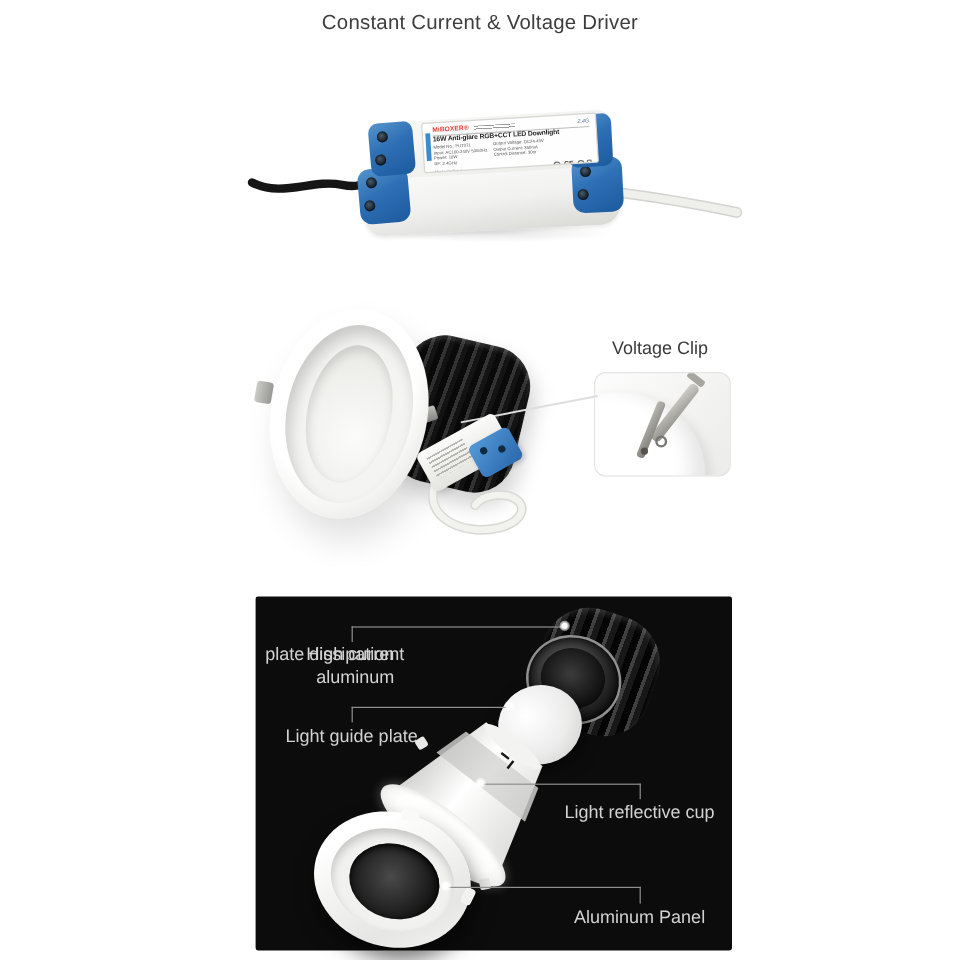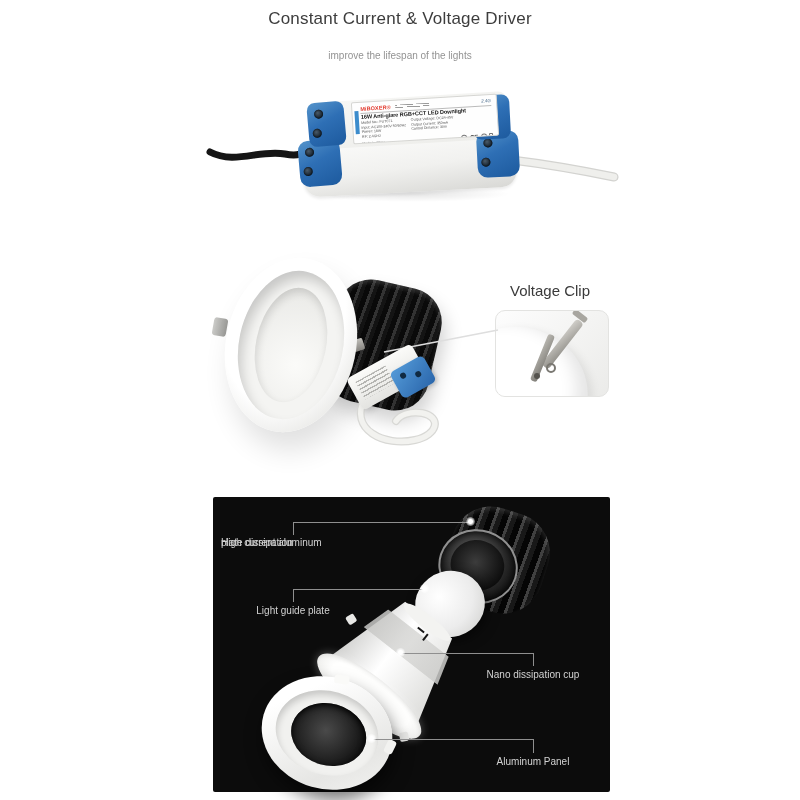--- a/index.html
+++ b/index.html
@@ -87,21 +87,21 @@
      background:linear-gradient(100deg,#bbb9b3,#7d7b75);}
   .clip-tip{position:absolute;left:76px;top:2px;width:16px;height:6px;border-radius:2px;transform:rotate(38deg);
      background:#a8a6a0;}
   .clip-coil{position:absolute;left:50px;top:52px;width:10px;height:10px;border-radius:50%;border:2.5px solid #7a7872;box-sizing:border-box;}
   .clip-screw{position:absolute;left:38px;top:62px;width:6px;height:6px;border-radius:50%;background:#55534e;}
 
   
   .panel{left:213px;top:497px;width:397px;height:295px;background:#0c0c0c;border-radius:2px;}
   .panel *{position:absolute;}
   .leader{background:#8f8f8f;}
-  .callout{color:#d2d2d2;font-size:10px;line-height:1.25;text-align:center;}
+  .callout{color:#d2d2d2;font-size:15px;line-height:1.25;text-align:center;}
   .spark{width:9px;height:9px;border-radius:50%;
      background:radial-gradient(circle,#ffffff 0 2px,rgba(255,255,255,.3) 4.5px,transparent 6.5px);}
 
   .pt-heatsink{left:234px;top:12px;width:100px;height:102px;border-radius:40px;transform:rotate(18deg);
      background:repeating-linear-gradient(92deg,#050505 0 6px,#404040 6px 9px,#181818 9px 14px);
      box-shadow:inset 0 3px 5px rgba(255,255,255,.13);}
   .hs-face{left:-6px;top:26px;width:80px;height:74px;border-radius:50%;border:2px solid #909090;box-sizing:border-box;
      background:radial-gradient(circle at 42% 42%,#6e6e6e,#2a2a2a 52%,#101010 78%);
      box-shadow:inset 0 0 8px #000;}
   .hs-mouth{left:10px;top:9px;width:54px;height:50px;border-radius:50%;
@@ -137,21 +137,20 @@
   .pan-tab2{right:-3px;top:40%;width:9px;height:14px;border-radius:3px;background:#f2f2f0;transform:rotate(10deg);}
 
   svg.abs{pointer-events:none;}
 </style>
 </head>
 <body>
 
 <div class="page">
 
   <div class="abs title">Constant Current &amp; Voltage Driver</div>
-  <div class="abs sub sub2">improve the lifespan of the lights</div>
 
   <div>
     <svg class="abs" style="left:190px;top:118px;z-index:1" width="430" height="90" viewBox="0 0 430 90">
       <path d="M20,34 C45,47 70,31 95,36 S112,25 122,30" fill="none" stroke="#151515" stroke-width="7" stroke-linecap="round"></path>
       <path d="M322,42 C355,46 385,51 424,59" fill="none" stroke="#d3d3d0" stroke-width="9" stroke-linecap="round"></path>
       <path d="M322,42 C355,46 385,51 424,59" fill="none" stroke="#efefec" stroke-width="6.5" stroke-linecap="round"></path>
     </svg>
     <div class="abs drv-shadow"></div>
     <div class="abs drv-front"></div>
     <div class="abs drv-top"></div>
@@ -276,21 +275,21 @@
     </div>
 
     <div class="leader" style="left:80px;top:92px;width:132px;height:1px;"></div>
     <div class="leader" style="left:80px;top:92px;width:1px;height:13px;"></div>
     <div class="spark" style="left:207px;top:87px;"></div>
     <div class="callout" style="left:20px;top:108px;width:120px;">Light guide plate</div>
 
     <div class="leader" style="left:187px;top:156px;width:134px;height:1px;"></div>
     <div class="leader" style="left:320px;top:156px;width:1px;height:13px;"></div>
     <div class="spark" style="left:183px;top:151px;"></div>
-    <div class="callout" style="left:250px;top:172px;width:140px;">Nano dissipation cup</div>
+    <div class="callout" style="left:250px;top:172px;width:140px;">Light reflective cup</div>
 
     <div class="leader" style="left:158px;top:242px;width:163px;height:1px;"></div>
     <div class="leader" style="left:320px;top:242px;width:1px;height:14px;"></div>
     <div class="spark" style="left:154px;top:237px;"></div>
     <div class="callout" style="left:250px;top:259px;width:140px;">Aluminum Panel</div>
   </div>
 
 </div>
 
 </body></html>

